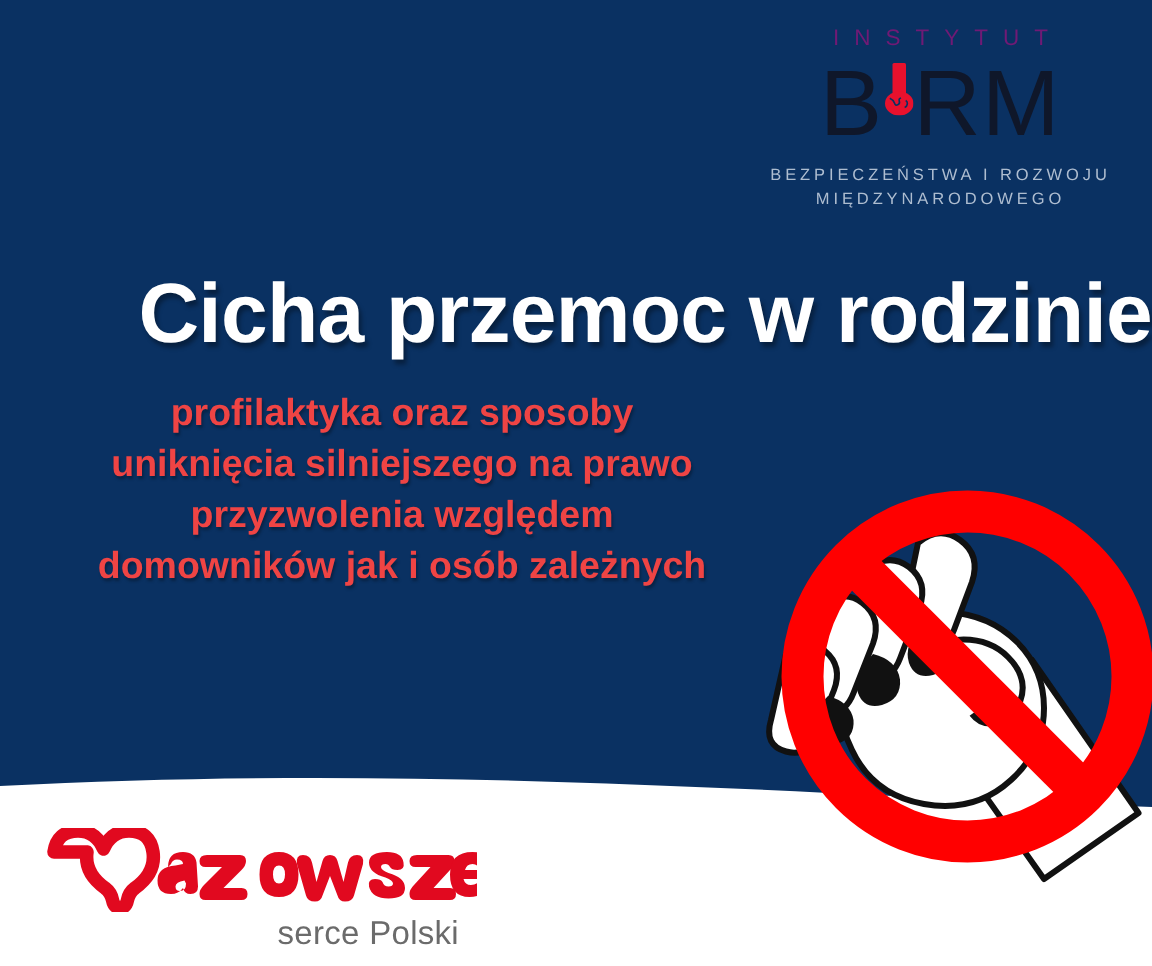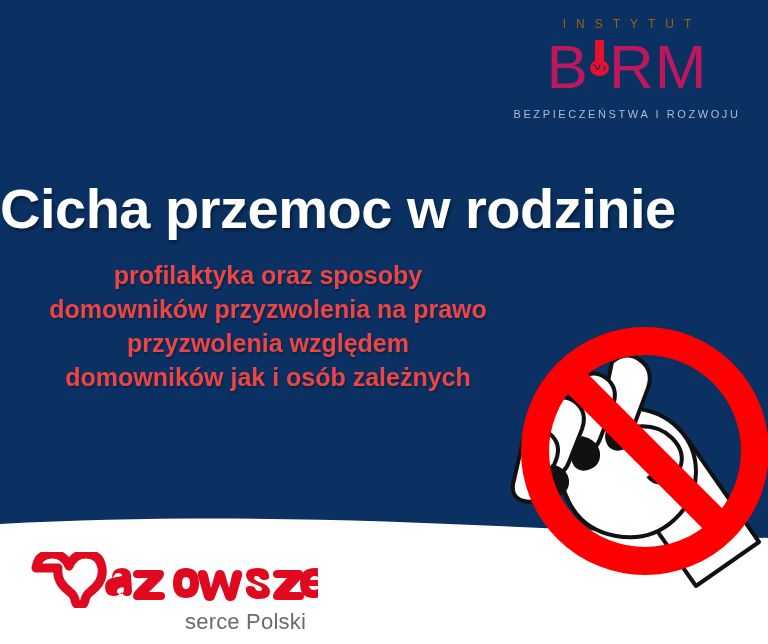--- a/index.html
+++ b/index.html
@@ -27,33 +27,33 @@
   
   .birm-logo {
     position: absolute;
     top: 18px;
     right: 26px;
     z-index: 5;
     text-align: center;
     width: 230px;
   }
   .birm-instytut {
-    color: #a16207;
-    font-size: 12px;
+    color: #701a75;
+    font-size: 15px;
     letter-spacing: 10px;
     text-indent: 10px;
     font-weight: 400;
     line-height: 1;
     margin-bottom: 4px;
   }
   .birm-word {
     position: relative;
     height: 66px;
     line-height: 66px;
-    color: #be185d;
+    color: #0f172a;
     font-size: 62px;
     font-weight: 400;
     letter-spacing: 1px;
     white-space: nowrap;
   }
   .birm-word .ltr { display: inline-block; }
   .birm-i-wrap {
     display: inline-block;
     position: relative;
     width: 20px;
@@ -85,21 +85,21 @@
   }
   .birm-sub1 { margin-top: 6px; }
 
   
   .headline {
     position: absolute;
     left: 0;
     right: 0;
     top: 176px;
     z-index: 6;
-    text-align: left;
+    text-align: right;
     color: #ffffff;
     font-size: 56px;
     font-weight: 700;
     letter-spacing: -0.5px;
     text-shadow: 2px 3px 3px rgba(0,0,0,0.35);
     white-space: nowrap;
   }
 
   
   .subtitle {
@@ -162,27 +162,28 @@
   <div class="birm-logo">
     <div class="birm-instytut">INSTYTUT</div>
     <div class="birm-word">
       <span class="ltr">B</span><span class="birm-i-wrap"><span class="birm-i-stem"></span><span class="birm-i-dot"><svg viewBox="0 0 19 16" xmlns="http://www.w3.org/2000/svg">
               <ellipse cx="9.5" cy="8" rx="9.5" ry="8" fill="#e8112d"></ellipse>
               <path d="M3.2 4.5 q2.4 1.1 3.1 3.2 q0.6 2.0 2.2 1.2 q1.6 -0.8 1.0 -2.6 q-0.5 -1.6 1.2 -2.0" fill="none" stroke="#0A3162" stroke-width="1.1"></path>
               <path d="M13.8 6.0 q1.3 0.7 1.1 2.3 q-0.2 1.8 -1.8 2.4" fill="none" stroke="#0A3162" stroke-width="1.1"></path>
             </svg></span></span><span class="ltr">RM</span>
     </div>
     <div class="birm-sub1">BEZPIECZEŃSTWA I ROZWOJU</div>
+    <div class="birm-sub2">MIĘDZYNARODOWEGO</div>
   </div>
 
   <div class="headline">Cicha przemoc w rodzinie</div>
 
   <div class="subtitle">
     <div>profilaktyka oraz sposoby</div>
-    <div>domowników przyzwolenia na prawo</div>
+    <div>uniknięcia silniejszego na prawo</div>
     <div>przyzwolenia względem</div>
     <div>domowników jak i osób zależnych</div>
   </div>
 
   <div class="no-violence">
     <svg viewBox="0 0 278 272" xmlns="http://www.w3.org/2000/svg">
 
       <g>
 
         <path d="M116 166 L180 122 L251 224 L188 268 Z" fill="#ffffff" stroke="#111111" stroke-width="4" stroke-linejoin="round"></path>

